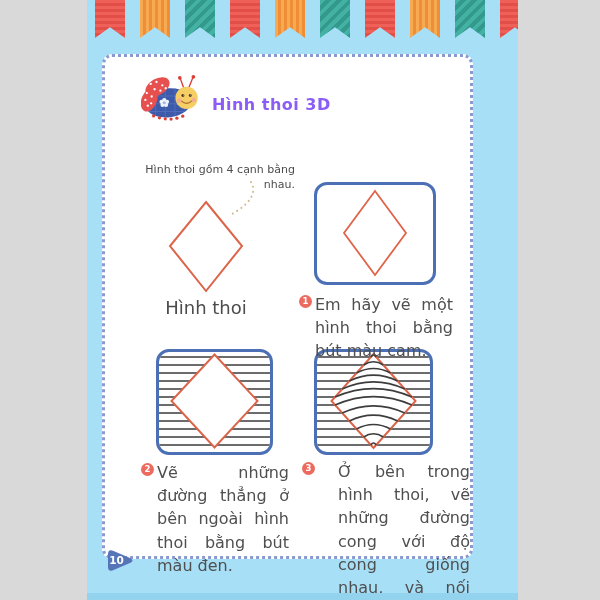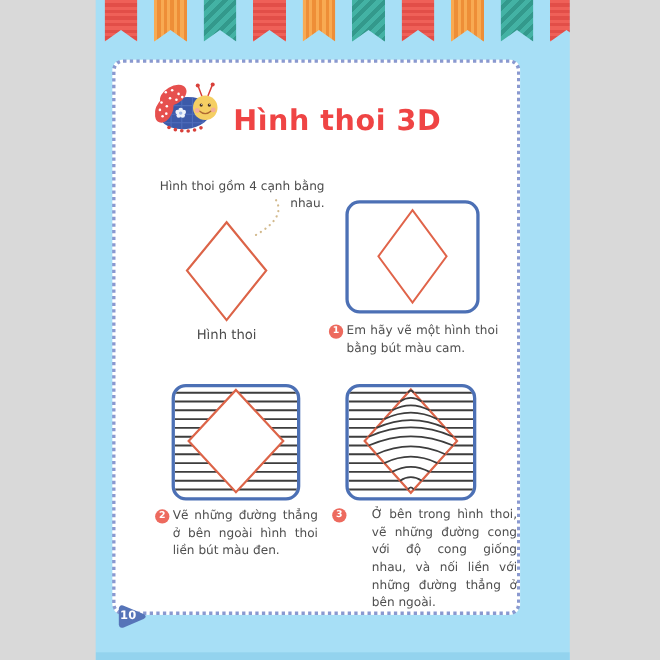--- a/index.html
+++ b/index.html
@@ -11,45 +11,45 @@
   
   .flag{position:absolute;top:0;width:30px;height:38px;
         clip-path:polygon(0 0,100% 0,100% 100%,50% 72%,0 100%);}
   .flag.red{background:repeating-linear-gradient(180deg,#ef6058 0 3px,#e24e48 3px 6px);}
   .flag.orange{background:repeating-linear-gradient(90deg,#f8aa52 0 3px,#ee8e37 3px 6px);}
   .flag.teal{background:repeating-linear-gradient(135deg,#43b2a4 0 4px,#33998c 4px 8px);}
 
   .card{position:absolute;left:15px;top:54px;width:371px;height:505px;background:#fff;
         border:3px dotted #8a99d0;border-radius:10px;box-sizing:border-box;}
 
-  .title{position:absolute;left:107px;top:38px;font-size:26px;font-weight:bold;
-         color:#ef4444;letter-spacing:.5px;white-space:nowrap;}
+  .title{position:absolute;left:107px;top:38px;font-size:16px;font-weight:bold;
+         color:#8b5cf6;letter-spacing:.5px;white-space:nowrap;}
   .bug{position:absolute;left:36px;top:16px;}
 
   .caption{position:absolute;left:40px;top:106px;width:150px;text-align:right;
            font-size:11px;line-height:1.35;color:#4c4c4c;}
   .connector{position:absolute;left:115px;top:121px;}
 
   .shape1{position:absolute;left:53px;top:141px;}
   .shape1-label{position:absolute;left:53px;top:240px;width:96px;text-align:center;
-                font-size:12px;color:#4c4c4c;}
+                font-size:18px;color:#4c4c4c;}
 
   .panel{position:absolute;border:3px solid #4c70b5;border-radius:13px;background:#fff;
          box-sizing:border-box;overflow:hidden;}
   .panel svg{display:block;}
   .panel-a{left:209px;top:125px;width:122px;height:103px;}
   .panel-b{left:51px;top:292px;width:117px;height:106px;}
   .panel-c{left:209px;top:292px;width:119px;height:106px;}
 
   .step-badge{position:absolute;width:13px;height:13px;border-radius:50%;background:#ed6a5e;
               color:#fff;font-size:8.5px;font-weight:bold;line-height:13px;text-align:center;}
   .badge-1{left:194px;top:238px;}
   .badge-2{left:36px;top:406px;}
   .badge-3{left:197px;top:405px;}
-  .step-text{position:absolute;font-size:11px;line-height:1.45;color:#4f4f4f;text-align:justify;}
+  .step-text{position:absolute;font-size:16px;line-height:1.45;color:#4f4f4f;text-align:justify;}
   .text-1{left:210px;top:236px;width:138px;}
   .text-2{left:52px;top:404px;width:132px;}
   .text-3{left:213px;top:403px;width:132px;margin-left:20px;}
 
   .page-badge{position:absolute;left:18px;top:547px;width:30px;height:27px;}
   .page-badge .num{position:absolute;left:3px;top:7px;width:17px;text-align:center;
                    color:#fff;font-size:10.5px;font-weight:bold;}
 </style>
 </head>
 <body>
@@ -174,21 +174,21 @@
             M39.5 77 Q56.5 67.9 73.5 77
             M46.7 85 Q56.5 78.5 66.3 85
             M53.8 93 Q56.5 89 59.2 93"></path>
         </svg>
       </div>
 
       <div class="step-badge badge-1">1</div>
       <div class="step-text text-1">Em hãy vẽ một hình thoi bằng bút màu cam.</div>
 
       <div class="step-badge badge-2">2</div>
-      <div class="step-text text-2">Vẽ những đường thẳng ở bên ngoài hình thoi liền bút màu đen.</div>
+      <div class="step-text text-2">Vẽ những đường thẳng ở bên ngoài hình thoi bằng bút màu đen.</div>
 
       <div class="step-badge badge-3">3</div>
       <div class="step-text text-3">Ở bên trong hình thoi, vẽ những đường cong với độ cong giống nhau, và nối liền với những đường thẳng ở bên ngoài.</div>
     </div>
 
     <div class="page-badge">
       <svg width="30" height="27" viewBox="0 0 30 27">
         <path d="M3 6.5 Q3.5 2 8 3.8 L25.5 11.2 Q29.5 13.5 25.5 15.8 L8 23.2 Q3.5 25 3 20.5 Z" fill="#5674b8"></path>
       </svg>
       <div class="num">10</div>

